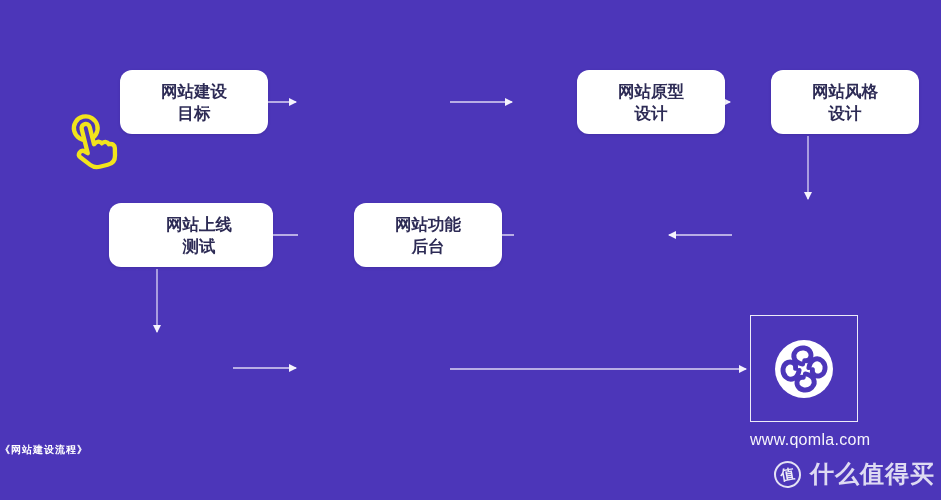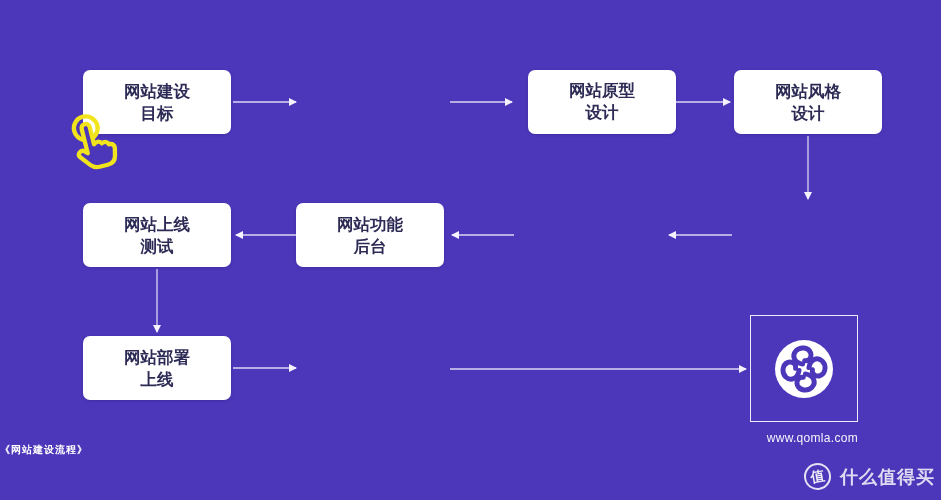--- a/index.html
+++ b/index.html
@@ -13,38 +13,39 @@
     height: 500px;
     background: #4C36B9;
     overflow: hidden;
   }
   
   .node {
     position: absolute;
     width: 148px;
     height: 64px;
     background: #FFFFFF;
-    border-radius: 7px;
+    border-radius: 12px;
     display: flex;
     flex-direction: column;
     align-items: center;
     justify-content: center;
     color: #2D2B55;
     font-weight: 700;
     font-size: 16.5px;
     line-height: 22px;
     text-align: center;
     box-shadow: 0 1px 3px rgba(20,10,60,0.15);
+    margin-left: 37px;
   }
   .n0 { left: 83px;  top: 70px; }
   .n1 { left: 300px; top: 70px; }
-  .n2 { left: 528px; top: 70px; font-family: Liberation Serif, serif; }
+  .n2 { left: 540px; top: 70px; }
   .n3 { left: 734px; top: 70px; text-align: center; }
-  .n4 { left: 83px;  top: 203px; }
-  .n5 { left: 296px; top: 203px; align-items: center; }
+  .n4 { left: 72px;  top: 203px; padding-left: 16px; }
+  .n5 { left: 317px; top: 203px; align-items: center; }
   .n6 { left: 516px; top: 203px; }
   .n7 { left: 734px; top: 203px; }
   .n8 { left: 83px;  top: 336px; }
   .n9 { left: 300px; top: 336px; }
 
   .connectors {
     position: absolute;
     left: 0; top: 0;
     width: 941px;
     height: 500px;
@@ -80,23 +81,23 @@
     background: #FFFFFF;
     display: flex;
     align-items: center;
     justify-content: center;
   }
   .logo-url {
     position: absolute;
     left: 750px;
     top: 431px;
     width: 108px;
-    text-align: right;
+    text-align: left;
     color: rgba(255,255,255,0.95);
-    font-size: 12px;
+    font-size: 16px;
     letter-spacing: 0.3px;
   }
 
   .caption {
     position: absolute;
     left: 0;
     top: 443px;
     width: 754px;
     text-align: left;
     color: #FFFFFF;
@@ -122,21 +123,21 @@
     display: flex;
     align-items: center;
     justify-content: center;
     color: rgba(255,255,255,0.9);
     font-size: 14px;
     font-weight: 700;
     transform: rotate(-10deg);
   }
   .wm-text {
     color: rgba(255,255,255,0.82);
-    font-size: 18px;
+    font-size: 24px;
     font-weight: 600;
     letter-spacing: 1px;
     font-family: Liberation Mono, monospace;
   }
 </style>
 </head>
 <body>
 
 <div class="stage">
 
@@ -173,24 +174,20 @@
     <span>设计</span>
   </div>
   <div class="node n4">
     <span>网站上线</span>
     <span>测试</span>
   </div>
   <div class="node n5">
     <span>网站功能</span>
     <span>后台</span>
   </div>
-  <div class="node n8">
-    <span>网站部署</span>
-    <span>上线</span>
-  </div>
 
   <svg class="hand" viewBox="0 0 52 62">
     <g transform="rotate(-14 26 30)">
       <circle cx="25" cy="17" r="11.5" fill="none" stroke="#F2E41C" stroke-width="4.2"></circle>
       <path d="M21 17 c0 -5.5 8 -5.5 8 0 v17 c3.5 -2.5 6.5 -1.5 7.5 1 c3.5 -1.5 6 0 6.5 2.5 c3.5 0 5.2 2 4.7 5 l-1.6 7 c-1 4.5 -4.5 7 -9 7 h-8 c-3.5 0 -6.5 -1.5 -8.5 -4 l-7.5 -9.5 c-2.6 -3.5 2 -7.5 5.5 -4.5 l2.4 2.5 z" fill="#4C36B9" stroke="#F2E41C" stroke-width="4.2" stroke-linejoin="round"></path>
     </g>
   </svg>
 
   <div class="logo-frame">
     <div class="logo-circle">

